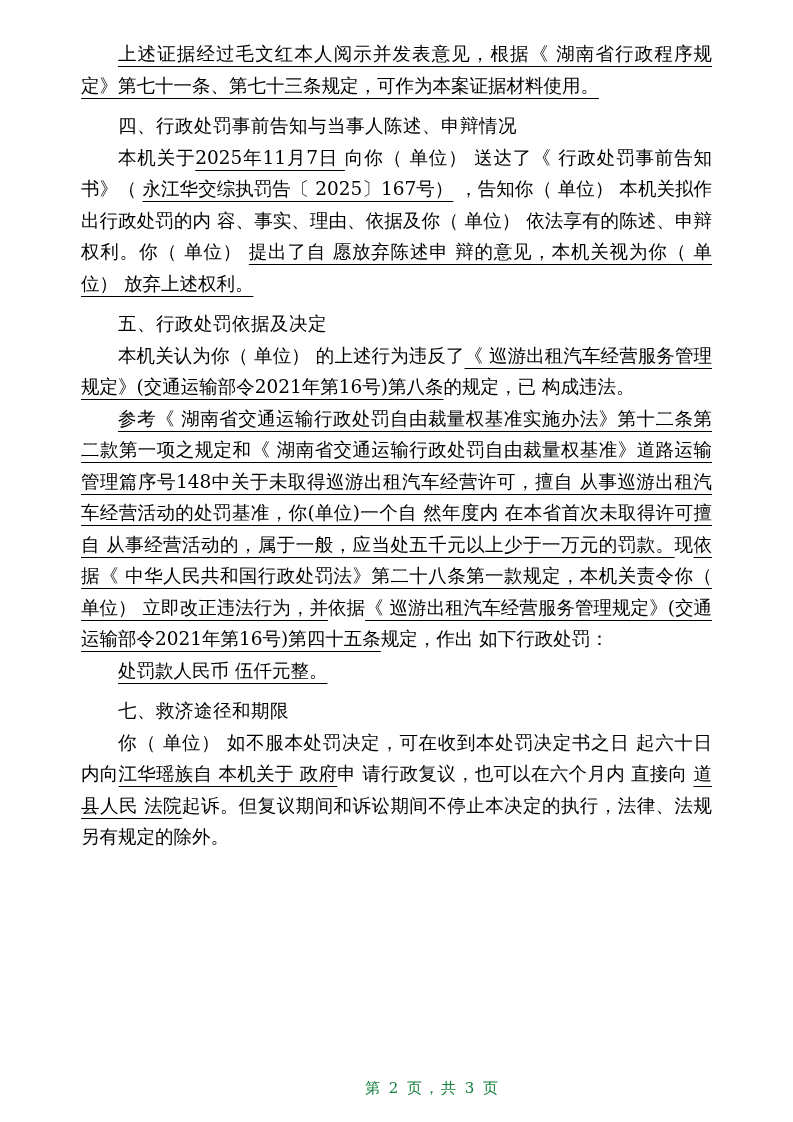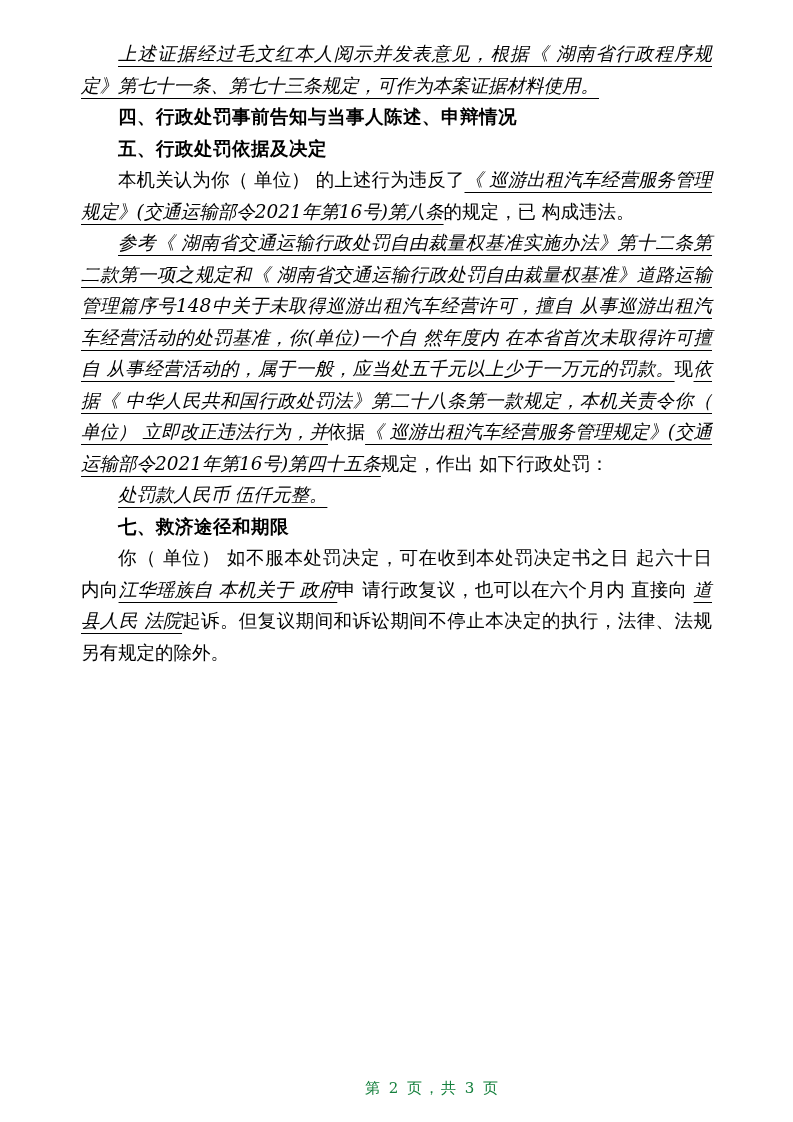--- a/index.html
+++ b/index.html
@@ -21,31 +21,31 @@
     top: 38px;
     left: 81px;
     width: 631px;
   }
   .para {
     text-align: justify;
     text-indent: 2em;
     margin: 0;
   }
   .heading {
-    font-weight: bold;
+    font-weight: normal;
     text-indent: 2em;
+    margin-top: 9px;
     letter-spacing: 0.5px;
   }
   .run { text-decoration: none; }
   .run.u {
     text-decoration: underline;
     text-decoration-thickness: 1.3px;
     text-underline-offset: 6px;
     text-decoration-color: #000;
-    font-style: italic;
   }
   .footer {
     position: absolute;
     bottom: 24px;
     left: 0;
     width: 100%;
     text-align: center;
     font-size: 15px;
     line-height: 20px;
     letter-spacing: 2px;
@@ -53,20 +53,21 @@
     margin-left: 36px;
   }
 </style>
 </head>
 <body>
 
 <div class="page">
   <div class="doc-body">
       <p class="para"><span class="run u">上述证据经过毛文红本人阅示并发表意见，根据《 湖南省行政程序规定》第七十一条、第七十三条规定，可作为本案证据材料使用。</span></p>
       <div class="heading">四、行政处罚事前告知与当事人陈述、申辩情况</div>
+      <p class="para"><span class="run">本机关于</span><span class="run u">2025年11月7日 </span><span class="run">向你（ 单位） 送达了《 行政处罚事前告知书》（ </span><span class="run u">永江华交综执罚告〔 2025〕167号）</span><span class="run"> ，告知你（ 单位） 本机关拟作出行政处罚的内 容、事实、理由、依据及你（ 单位） 依法享有的陈述、申辩权利。你（ 单位） </span><span class="run u">提出了自 愿放弃陈述申 辩的意见，本机关视为你（ 单位） 放弃上述权利。</span></p>
       <div class="heading">五、行政处罚依据及决定</div>
       <p class="para"><span class="run">本机关认为你（ 单位） 的上述行为违反了</span><span class="run u">《 巡游出租汽车经营服务管理规定》(交通运输部令2021年第16号)第八条</span><span class="run">的规定，已 构成违法。</span></p>
       <p class="para"><span class="run u">参考《 湖南省交通运输行政处罚自由裁量权基准实施办法》第十二条第二款第一项之规定和《 湖南省交通运输行政处罚自由裁量权基准》道路运输管理篇序号148中关于未取得巡游出租汽车经营许可，擅自 从事巡游出租汽车经营活动的处罚基准，你(单位)一个自 然年度内 在本省首次未取得许可擅自 从事经营活动的，属于一般，应当处五千元以上少于一万元的罚款。</span><span class="run">现</span><span class="run u">依据《 中华人民共和国行政处罚法》第二十八条第一款规定，本机关责令你（ 单位） 立即改正违法行为，并</span><span class="run">依据</span><span class="run u">《 巡游出租汽车经营服务管理规定》(交通运输部令2021年第16号)第四十五条</span><span class="run">规定，作出 如下行政处罚：</span></p>
       <p class="para"><span class="run u">处罚款人民币 伍仟元整。</span></p>
       <div class="heading">七、救济途径和期限</div>
       <p class="para"><span class="run">你（ 单位） 如不服本处罚决定，可在收到本处罚决定书之日 起六十日 内向</span><span class="run u">江华瑶族自 本机关于 政府</span><span class="run">申 请行政复议，也可以在六个月内 直接向 </span><span class="run u">道县人民 法院</span><span class="run">起诉。但复议期间和诉讼期间不停止本决定的执行，法律、法规另有规定的除外。</span></p>
     </div>
   <div class="footer">第 2 页，共 3 页</div>
 </div>
 

